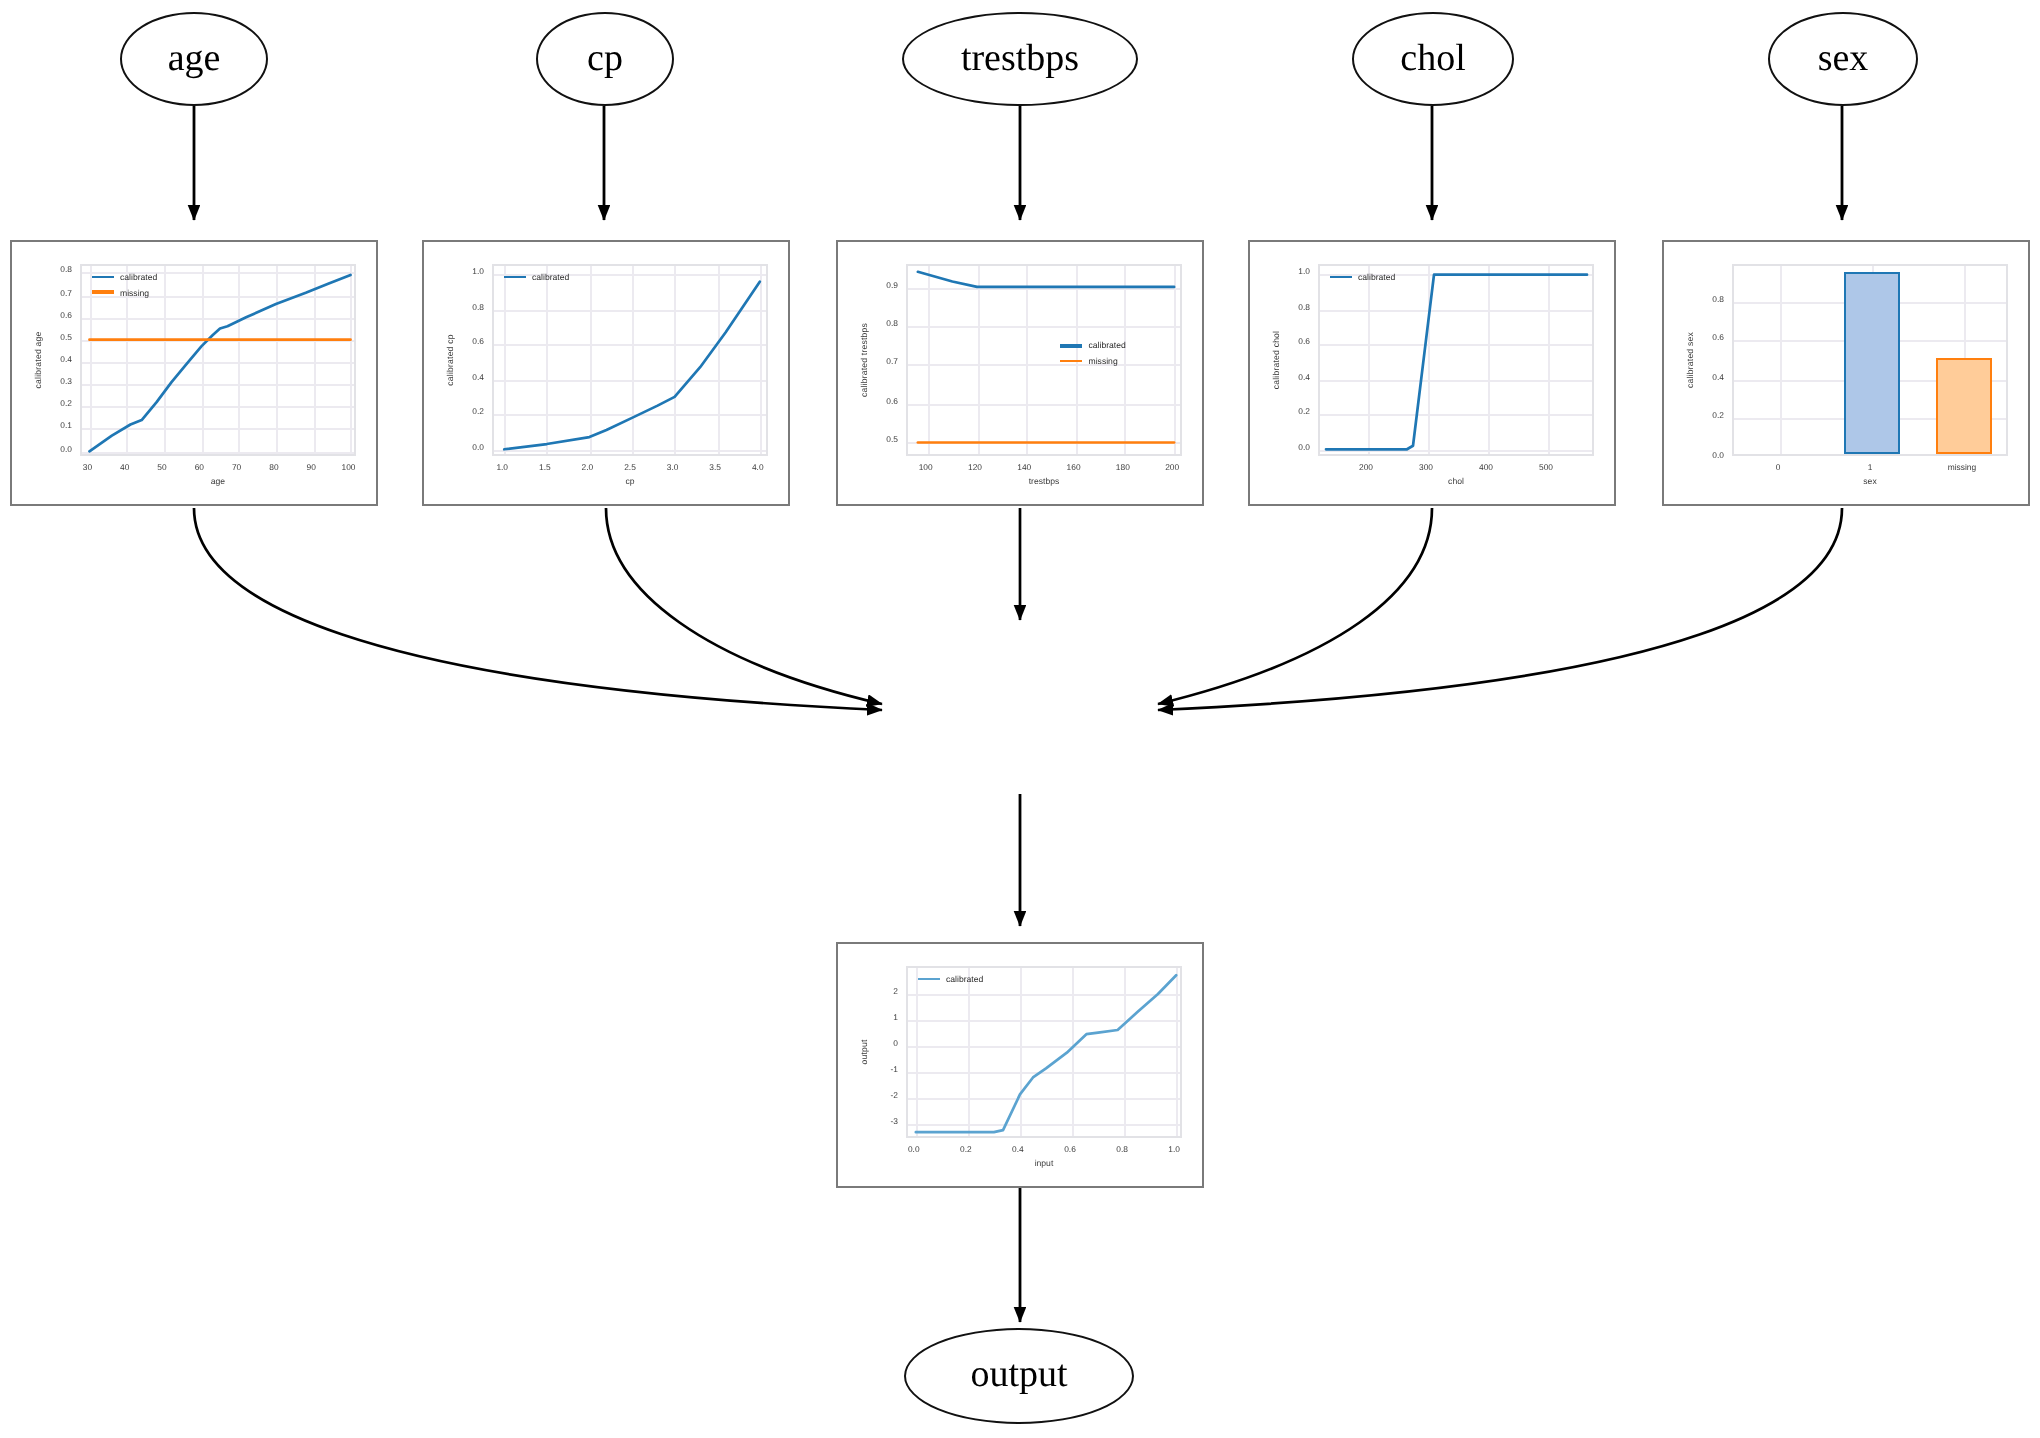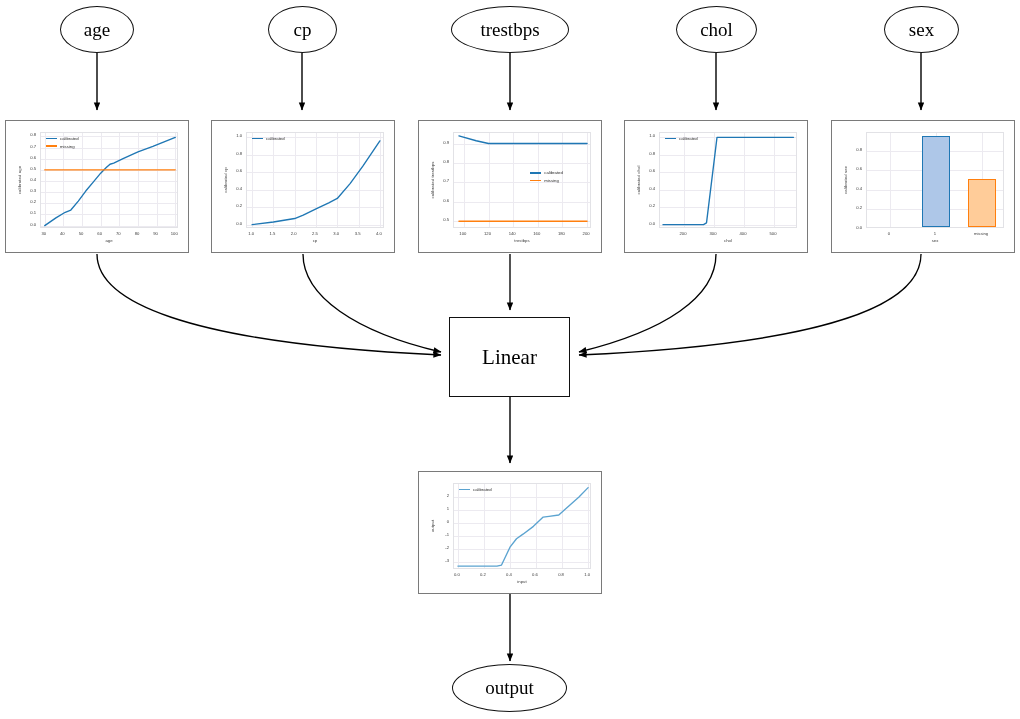--- a/index.html
+++ b/index.html
@@ -134,23 +134,20 @@
   <div class="node-ellipse" style="left:451px;top:6px;width:118px;height:47px;">
     <span>trestbps</span>
   </div>
   <div class="node-ellipse" style="left:676px;top:6px;width:81px;height:47px;">
     <span>chol</span>
   </div>
   <div class="node-ellipse" style="left:884px;top:6px;width:75px;height:47px;">
     <span>sex</span>
   </div>
 
-  <div class="node-box" style="left:449px;top:317px;width:121px;height:80px;">
-    <span>Linear</span>
-  </div>
 
   <div class="node-ellipse" style="left:452px;top:664px;width:115px;height:48px;">
     <span>output</span>
   </div>
 
   <div class="panel" style="left:5px;top:120px;width:184px;height:133px;">
     <div class="chart" id="chart-age">
         <div class="axes" style="left: 30px; top: 7px; width: 138px; height: 96px;">
           <div class="grid-h" style="top: 92.6512px;"></div>
           <div class="grid-h" style="top: 81.4884px;"></div>

